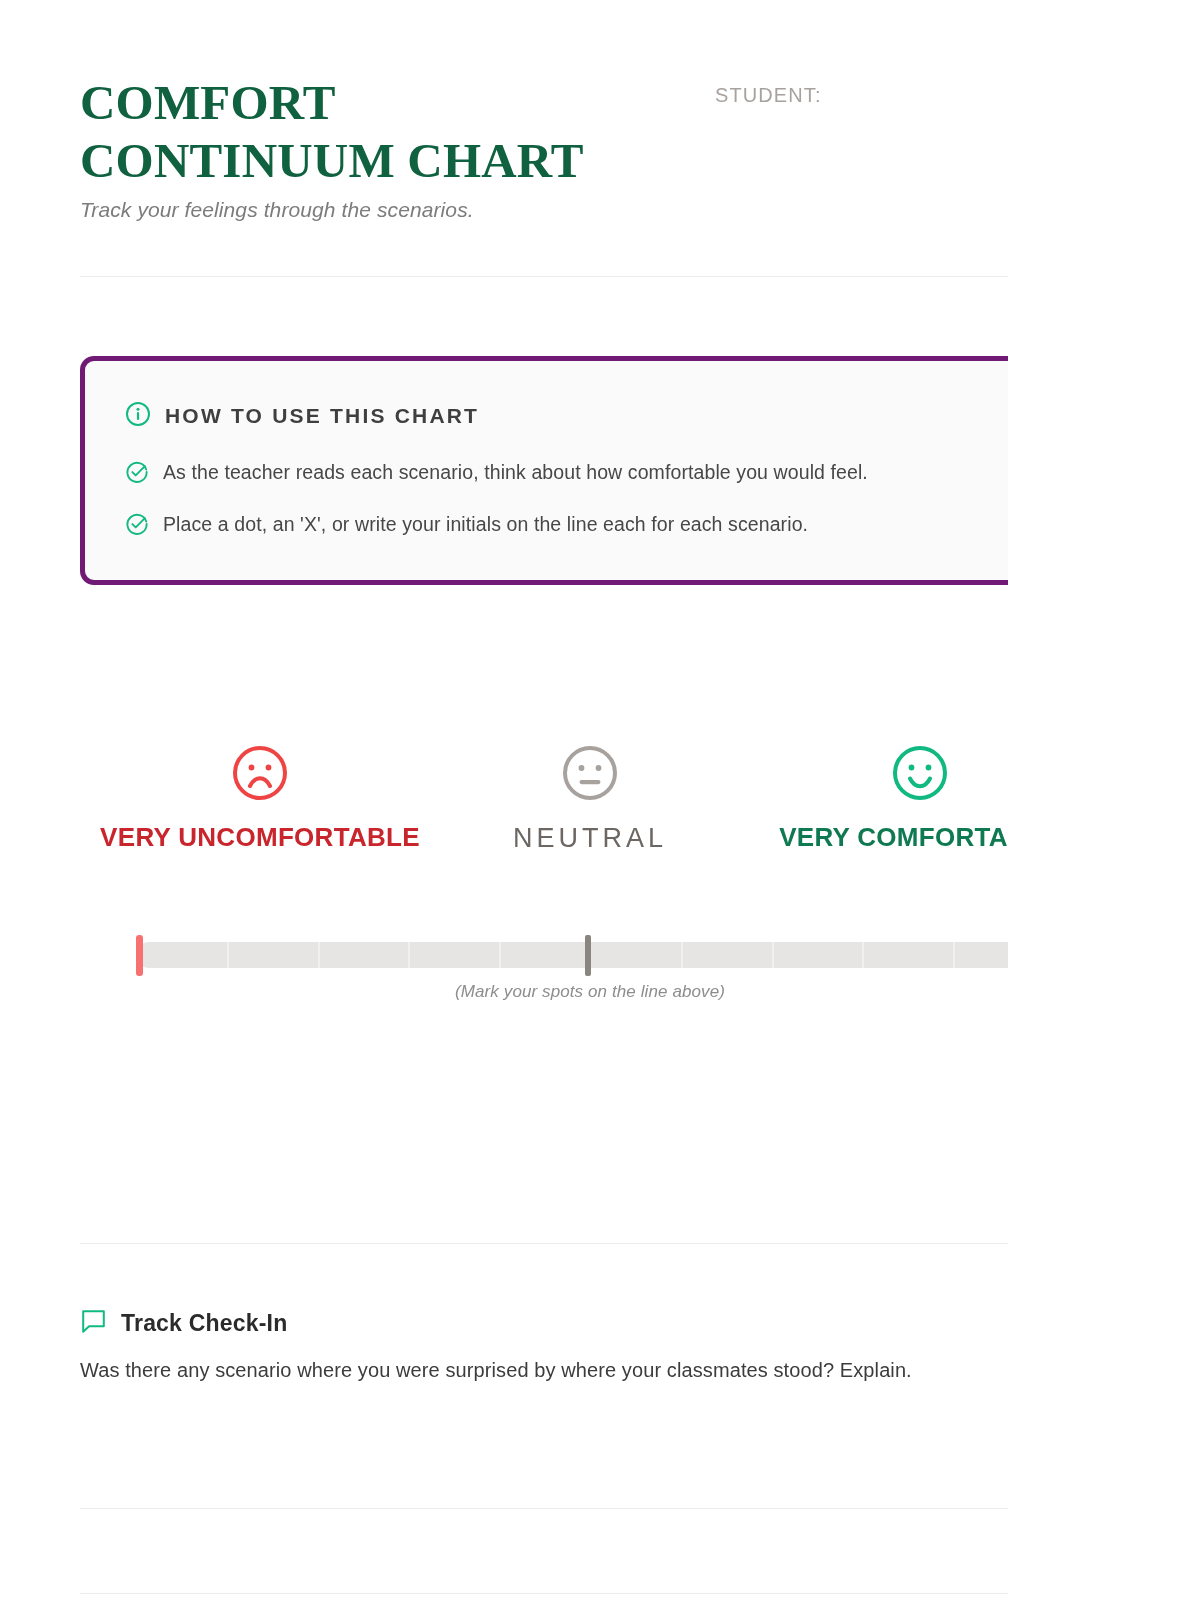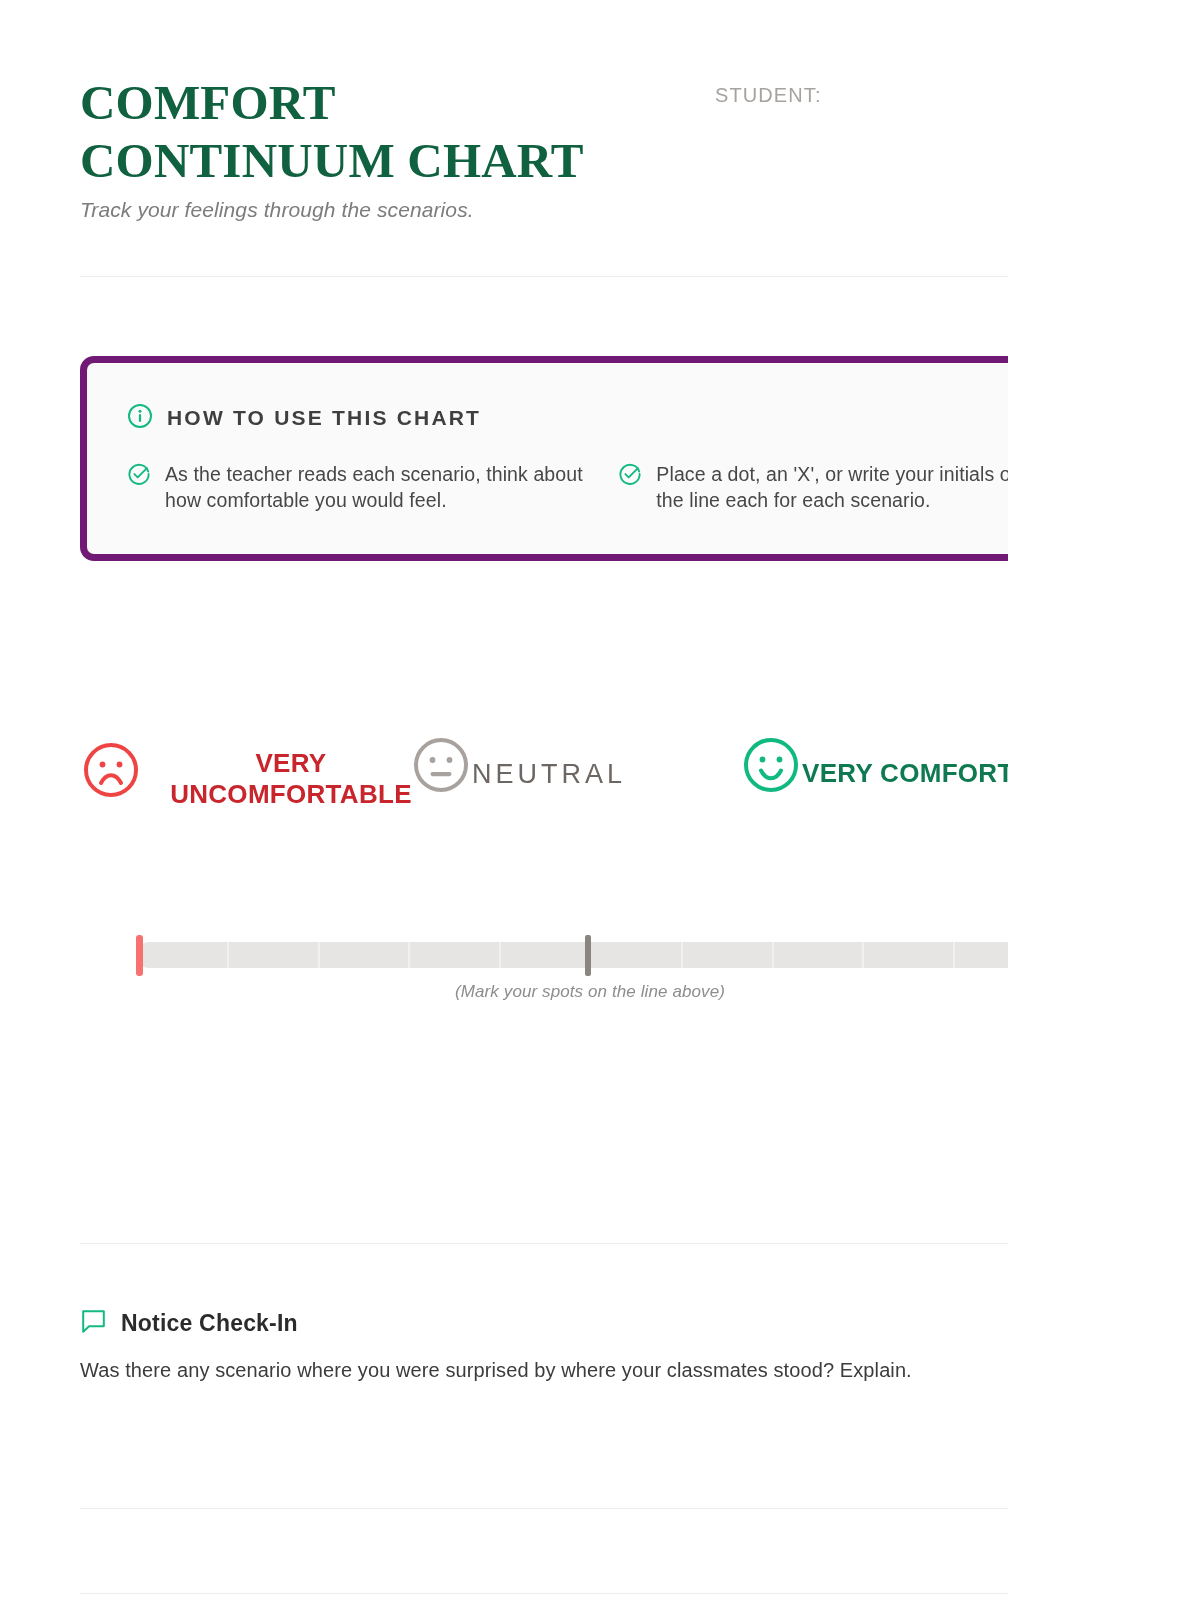--- a/index.html
+++ b/index.html
@@ -85,40 +85,40 @@
   }
 
   
   .howto-box {
     position: absolute;
     left: 80px;
     top: 356px;
     width: 1020px;
     padding: 40px 44px 40px 40px;
     background: #fafafa;
-    border: 7px solid #701a75;
+    border: 5px solid #701a75;
     border-radius: 14px;
   }
 
   .howto-head {
     display: flex;
     align-items: center;
     gap: 14px;
     margin-bottom: 28px;
   }
 
   .howto-title {
     font-size: 21px;
     font-weight: 700;
     letter-spacing: 2.2px;
     color: #3f3f3f;
     text-transform: uppercase;
   }
 
-  .howto-list { display: flex; flex-direction: row; gap: 23px; }
+  .howto-list { display: flex; flex-direction: column; gap: 23px; }
 
   .howto-item { display: flex; align-items: flex-start; gap: 14px; }
 
   .howto-text {
     font-size: 19.5px;
     color: #474747;
     line-height: 1.35;
     letter-spacing: 0.1px;
   }
 
@@ -132,23 +132,23 @@
     width: 1020px;
   }
 
   .faces-row {
     position: relative;
     height: 180px;
   }
 
   .face-col {
     position: absolute;
-    top: 4px;
-    display: flex;
-    flex-direction: row;
+    top: 12px;
+    display: flex;
+    flex-direction: column;
     align-items: center;
   }
   .face-col.left   { left: 0px;   width: 360px; }
   .face-col.mid    { left: 330px; width: 360px; }
   .face-col.right  { left: 660px; width: 360px; }
 
   .face-label {
     margin-top: 14px;
     font-size: 26px;
     font-weight: 700;
@@ -375,21 +375,21 @@
 
   <div class="lower-rule"></div>
 
   <div class="checkin">
     <div class="checkin-head">
       <span class="ico">
         <svg width="27" height="27" viewBox="0 0 27 27">
           <path d="M3.2 3.2h20.6v15.1H9.1L3.2 23.8z" fill="none" stroke="#12b981" stroke-width="2" stroke-linejoin="round"></path>
         </svg>
       </span>
-      <span class="checkin-title">Notice Check-In</span>
+      <span class="checkin-title">Track Check-In</span>
     </div>
     <div class="checkin-prompt">Was there any scenario where you were surprised by where your classmates stood? Explain.</div>
   </div>
 
   <div class="write-line l1"></div>
   <div class="write-line l2"></div>
 
 </div>
 
 </body></html>

